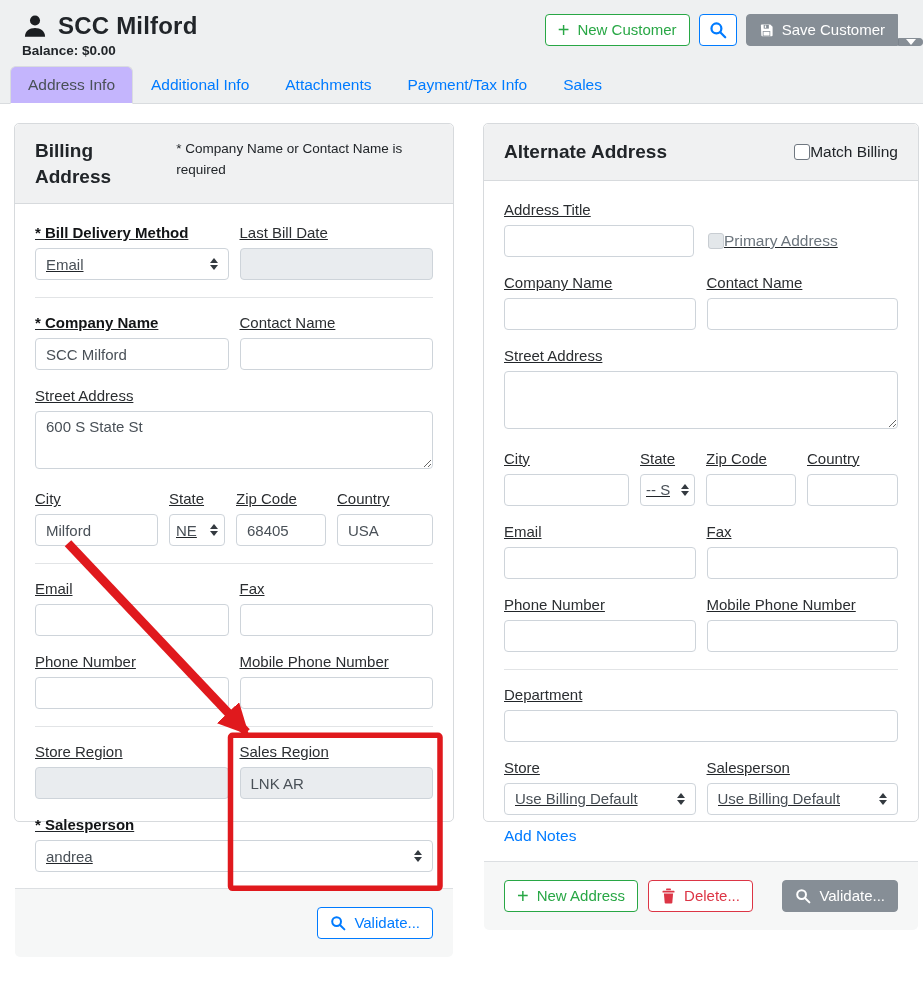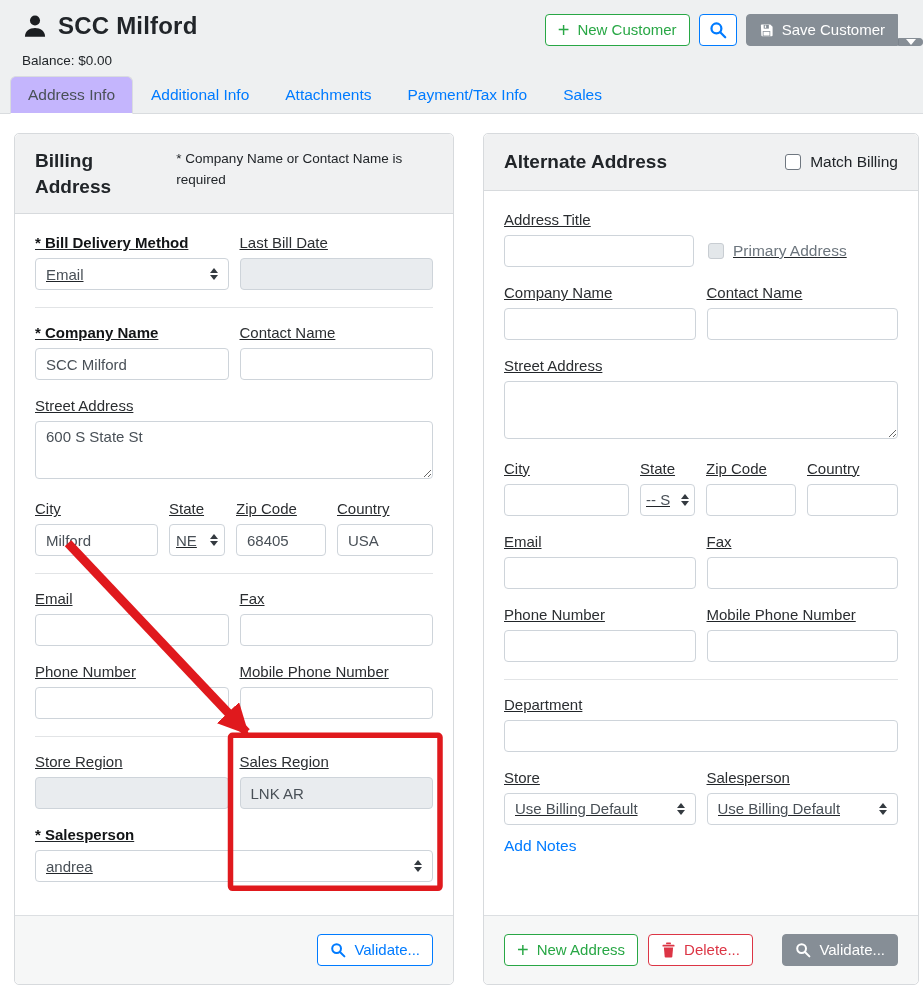--- a/index.html
+++ b/index.html
@@ -9,21 +9,21 @@
     position: relative;
     background: #fff;
     font-family: "Liberation Sans", "DejaVu Sans", sans-serif;
     color: #212529;
     overflow: hidden;
   }
   
   .topbar { background:#eef0f1; padding-top:10px; }
   .topbar-inner { display:flex; justify-content:space-between; align-items:flex-start; padding:2px 0 0 22px; }
   .title-wrap h1 { margin:0; font-size:24px; font-weight:700; display:flex; align-items:center; gap:10px; letter-spacing:.2px; }
-  .balance { font-size:13.5px; font-weight:400; margin-top:13px; }
+  .balance { font-size:13.5px; font-weight:700; margin-top:3px; }
   .actions { display:flex; gap:9px; align-items:flex-start; padding-top:2px; }
   .btn {
     font-family:inherit; font-size:15px; line-height:1.2;
     border-radius:4px; display:inline-flex; align-items:center; gap:8px;
     padding:6px 12px; background:#fff; border:1px solid #ccc; cursor:pointer; white-space:nowrap;
   }
   .btn-outline-green { color:#28a745; border-color:#28a745; }
   .btn-outline-blue  { color:#007bff; border-color:#007bff; }
   .btn-outline-red   { color:#dc3545; border-color:#dc3545; }
   .btn-gray { background:#868e96; border-color:#868e96; color:#fff; }
@@ -38,21 +38,21 @@
   .plus-glyph { font-size:20px; line-height:14px; font-weight:400; }
   
   .tabs { display:flex; padding-left:10px; margin-top:8px; border-bottom:1px solid #d9dcdf; }
   .tab {
     padding:9px 17px; font-size:15.5px; color:#007bff; cursor:pointer;
     border:1px solid transparent; border-radius:6px 6px 0 0; margin-bottom:-1px;
   }
   .tab.active { background:#c4b5fd; color:#495057; border-color:#d9dcdf #d9dcdf #fff; }
   
   .content { display:flex; gap:29px; padding:19px 4px 20px 14px; background:#fff; }
-  .card { border:1px solid #d7dadd; border-radius:5px; background:#fff; display:flex; flex-direction:column; height:852px; }
+  .card { border:1px solid #d7dadd; border-radius:5px; background:#fff; display:flex; flex-direction:column; height:699px; }
   .card-left  { width:440px; }
   .card-right { width:436px; }
   .card-header { background:#f0f1f2; border-bottom:1px solid #d7dadd; border-radius:5px 5px 0 0; padding:14px 20px; }
   .card-header.flexh { display:flex; align-items:center; justify-content:space-between; padding:15px 20px; }
   .card-title { font-size:19px; font-weight:700; line-height:1.35; }
   .hdr-left { display:flex; }
   .hdr-left .card-title { width:118px; }
   .req-note { font-size:13.5px; line-height:1.55; width:272px; margin-left:30px; padding-top:1px; }
   .card-body { padding:20px 20px 16px; flex:1;text-decoration:underline; }
   .card-footer { background:#f6f7f7; border-top:1px solid #dcdfe2; border-radius:0 0 5px 5px; padding:18px 20px; display:flex; align-items:center; }
@@ -77,21 +77,21 @@
   .sel {
     height:32px; border:1px solid #ced4da; border-radius:4px; background:#fff;
     display:flex; align-items:center; padding:0 10px; font-size:15px; color:#495057; cursor:pointer;
   }
   .sel-text { overflow:hidden; white-space:nowrap; }
   .caret-ud { display:inline-flex; flex-direction:column; gap:2px; margin-left:auto; padding-left:6px; }
   .caret-ud::before { content:""; border-left:4px solid transparent; border-right:4px solid transparent; border-bottom:5px solid #343a40; }
   .caret-ud::after  { content:""; border-left:4px solid transparent; border-right:4px solid transparent; border-top:5px solid #343a40; }
   .cb { width:16px; height:16px; border:1px solid #6f7780; border-radius:3px; background:#fff; display:inline-block; flex:none; cursor:pointer; }
   .cb-dis { background:#e3e7ea; border-color:#c8cdd2; cursor:default; }
-  .cb-row { display:flex; align-items:center; gap:9px; font-size:15.5px; }
+  .cb-row { display:flex; align-items:center; font-size:15.5px; }
   .cb-row.muted { color:#6c757d; }
   .inline-cb { display:flex; align-items:center; gap:14px; }
   .inline-cb .inp { width:190px; flex:none; }
   .link { color:#007bff; font-size:15.5px; text-decoration:none; cursor:pointer; display:inline-block; }
   .footer-gap { margin-right:10px; }
   .ml-auto { margin-left:auto; }
   svg.ic { display:block; }
   #annot { position:absolute; left:0; top:0; pointer-events:none; z-index:40; }
 </style>
 </head>

